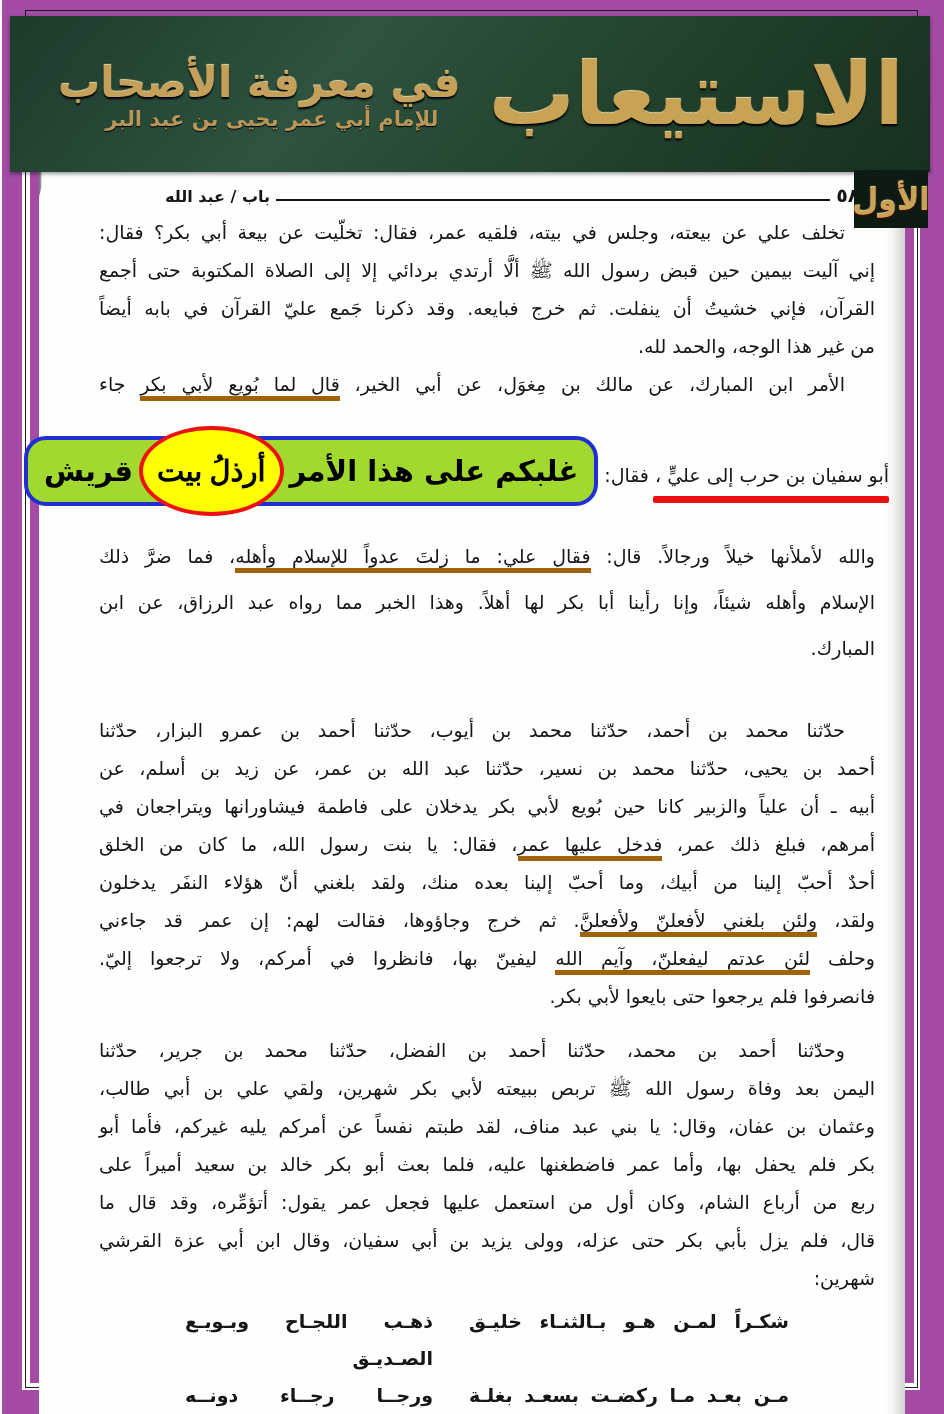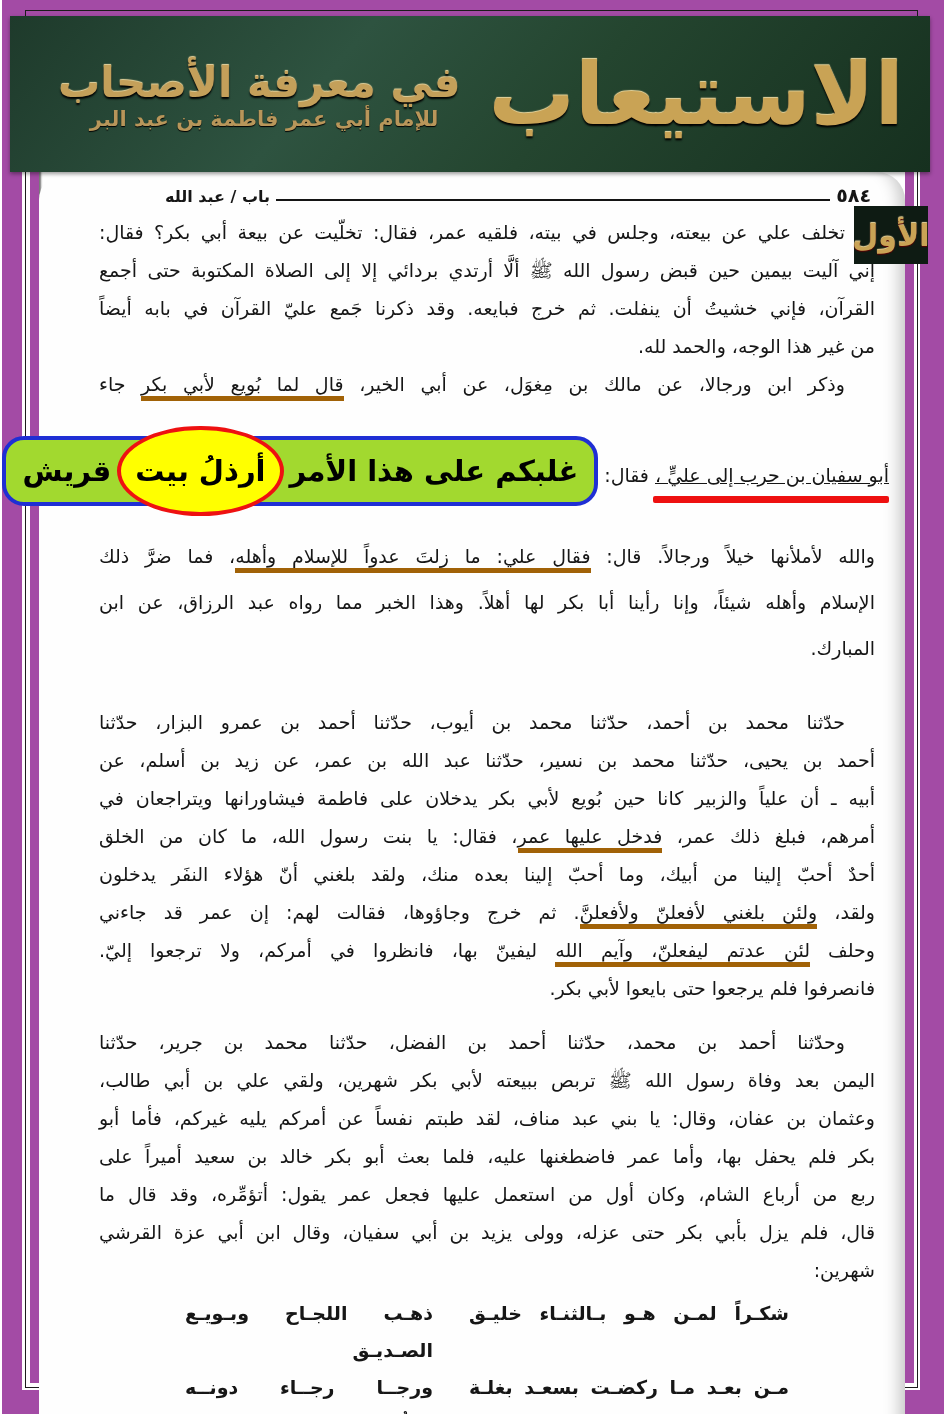--- a/index.html
+++ b/index.html
@@ -36,59 +36,59 @@
     font-size:42px;font-weight:bold;color:#c4a05a;
     text-shadow:0 2px 2px #000,0 -1px 1px #eed9a0;white-space:nowrap;
   }
   .banner-author{
     font-size:21px;font-weight:bold;color:#b8965a;align-self:flex-start;margin-right:40px;
     text-shadow:0 1px 1px #000;white-space:nowrap;
   }
   .volume-tab{
     position:absolute;right:16px;top:170px;width:74px;height:58px;z-index:6;background:#0e1b13;
     display:flex;align-items:center;justify-content:center;
-    font-size:30px;font-weight:bold;color:#c9a355;text-shadow:0 1px 1px #5a0000,0 -1px 1px #f0dba0;margin-top:36px;
+    font-size:30px;font-weight:bold;color:#c9a355;text-shadow:0 1px 1px #5a0000,0 -1px 1px #f0dba0;
   }
   
   .runhead{display:flex;align-items:flex-end;margin:6px 4px 4px 66px;font-weight:bold;}
   .runhead .pageno{font-size:19px;}
   .runhead .rule{flex:1;border-bottom:2px solid #141414;margin:0 6px 5px 6px;height:1px;}
   .runhead .chapter{font-size:16px;}
   
   .para{margin:0;}
   .line{
     font-size:19px;line-height:38px;text-align:justify;text-align-last:justify;
     white-space:normal;
   }
   .line.end{text-align-last:right;}
   .line.indent{padding-right:30px;}
   .ub{border-bottom:5px solid #a16207;padding-bottom:1px;}
   .p1{margin-top:7px;}
   .p2b .line{line-height:46px;}
   .p2b{margin-top:6px;}
-  .p3{margin-top:32px;}
+  .p3{margin-top:40px;}
   .p4{margin-top:16px;}
   
   .hl-row{
     display:flex;align-items:center;direction:rtl;margin:16px -14px 10px -24px;min-height:104px;
   }
   .hl-pre{font-size:19px;white-space:nowrap;padding-top:8px;}
-  .ur-wrap{position:relative;display:inline-block;text-decoration:underline;}
+  .ur-wrap{position:relative;display:inline-block;}
   .ur-wrap::after{
     content:"";position:absolute;right:0;left:-2px;bottom:-17px;height:7px;background:#ee1010;border-radius:2px;
   }
   .hl-box{
     display:inline-flex;align-items:center;gap:8px;margin-right:6px;
     background:#a2d92f;border:4px solid #1f2fd4;border-radius:22px;
     padding:8px 16px;font-size:29px;font-weight:bold;color:#000;white-space:nowrap;
   }
   .hl-ellipse{
     display:inline-flex;align-items:center;justify-content:center;
     background:#ffff00;border:4px solid #ee1111;border-radius:50%;
-    padding:24px 14px;margin:-22px -2px;
+    padding:24px 14px;margin:-22px -2px;font-family:Liberation Serif, serif;
   }
   
   .poetry{margin-top:6px;}
   .verse{display:flex;direction:rtl;justify-content:center;gap:36px;line-height:37px;}
   .hemi{display:inline-block;font-size:19px;font-weight:bold;text-align:justify;text-align-last:justify;}
   .hemi-r{width:320px;}
   .hemi-l{width:248px;}
 </style>
 </head>
 <body>
@@ -97,42 +97,42 @@
 <div class="band band-right"></div>
 <div class="band band-bottom"></div>
 <div class="band band-left"></div>
 <div class="frame-black"></div>
 <div class="frame-inner"></div>
 
 <div class="banner">
   <div class="banner-title">الاستيعاب</div>
   <div class="banner-col">
     <div class="banner-sub">في معرفة الأصحاب</div>
-    <div class="banner-author">للإمام أبي عمر فاطمة بن عبد البر</div>
+    <div class="banner-author">للإمام أبي عمر يحيى بن عبد البر</div>
   </div>
 </div>
 <div class="volume-tab">الأول</div>
 
 <div class="page">
 
   <div class="runhead">
     <span class="pageno">٥٨٤</span>
     <span class="rule"></span>
     <span class="chapter">باب / عبد الله</span>
   </div>
 
   <div class="para p1">
       <div class="line indent"><span>تخلف علي عن بيعته، وجلس في بيته، فلقيه عمر، فقال: تخلّيت عن بيعة أبي بكر؟ فقال:</span></div>
       <div class="line"><span>إني آليت بيمين حين قبض رسول الله ﷺ ألَّا أرتدي بردائي إلا إلى الصلاة المكتوبة حتى أجمع</span></div>
       <div class="line"><span>القرآن، فإني خشيتُ أن ينفلت. ثم خرج فبايعه. وقد ذكرنا جَمع عليّ القرآن في بابه أيضاً</span></div>
       <div class="line end"><span>من غير هذا الوجه، والحمد لله.</span></div>
     </div>
 
   <div class="para p2a">
-      <div class="line indent"><span>وذكر ابن ورجالا، عن مالك بن مِغوَل، عن أبي الخير، </span><span class="ub">قال لما بُويع لأبي بكر</span><span> جاء</span></div>
+      <div class="line indent"><span>الأمر ابن المبارك، عن مالك بن مِغوَل، عن أبي الخير، </span><span class="ub">قال لما بُويع لأبي بكر</span><span> جاء</span></div>
     </div>
 
   <div class="hl-row">
     <span class="hl-pre">
       <span class="ur-wrap">أبو سفيان بن حرب إلى عليٍّ ،</span>
       <span>فقال:</span>
     </span>
     <span class="hl-box">
       <span>غلبكم على هذا الأمر</span>
       <span class="hl-ellipse">أرذلُ بيت</span>

